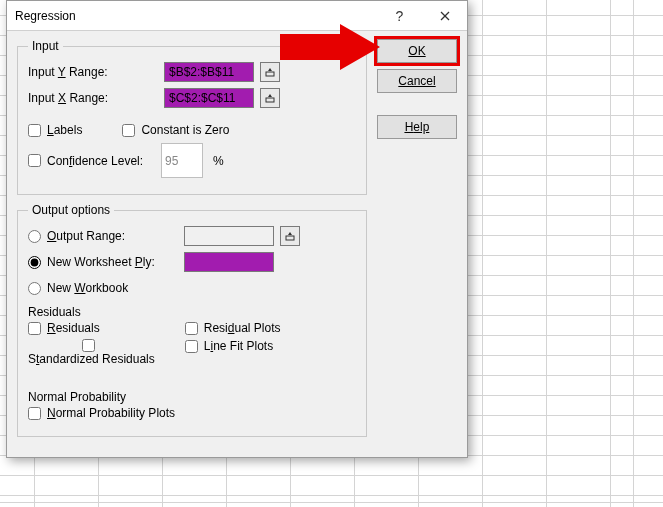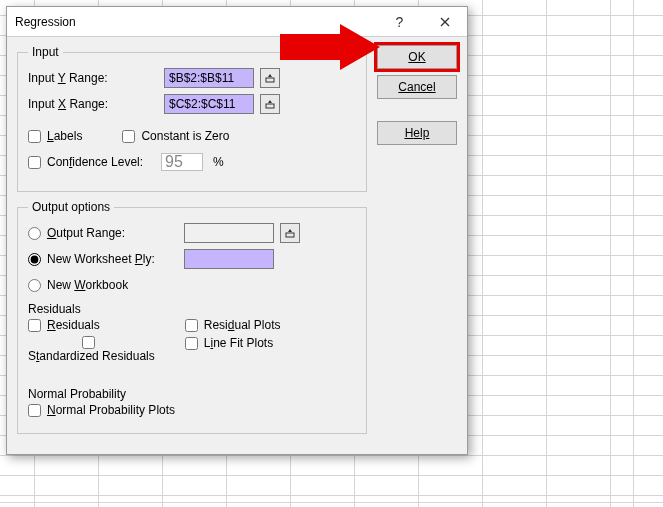--- a/index.html
+++ b/index.html
@@ -18,21 +18,21 @@
   .grid {
     position: absolute;
     left: 0; top: 0; width: 663px; height: 507px;
     background:
       repeating-linear-gradient(to right, #d4d4d4 0 1px, transparent 1px 64px),
       repeating-linear-gradient(to bottom, #d4d4d4 0 1px, transparent 1px 20px);
     background-position: -30px 0, 0 -5px;
   }
   .dialog {
     position: absolute;
-    left: 6px; top: 6px;
+    left: 6px; top: 0;
     width: 462px;
     background: #f0f0f0;
     border: 1px solid #9a9a9a;
     box-shadow: 3px 3px 10px rgba(0,0,0,0.35);
   }
   .titlebar {
     display: flex;
     align-items: center;
     height: 30px;
     background: #fff;
@@ -59,21 +59,21 @@
     border: 1px solid #c8c8c8;
     margin: 0 0 8px 0;
     padding: 6px 10px 16px 10px;
   }
   legend { padding: 0 4px; color: #000; }
   .row { display: flex; align-items: center; min-height: 26px; gap: 6px; }
   .lbl { width: 130px; }
   input[type="text"].range {
     width: 90px; height: 20px;
     border: 1px solid #7a7a7a;
-    background: #c4b5fd;
+    background: #a21caf;
     font-size: 12px;
     padding: 0 4px;
   }
   input[type="text"].range.sel {
     outline: none;
   }
   .pickbtn {
     width: 20px; height: 20px;
     border: 1px solid #7a7a7a;
     background: #e9e9e9;
@@ -94,22 +94,22 @@
     outline: 3px solid #e60000;
     outline-offset: 0;
     background: #e1e1e1;
   }
   .subhead { margin: 4px 0 2px 0; }
   .pair { display: flex; gap: 30px; }
   .pair .col { display: flex; flex-direction: column; gap: 4px; }
   .ul { text-decoration: underline; }
   .pct { margin-left: 4px; }
   .conf-input {
-    width: 42px; height: 18px; border: 1px solid #bfbfbf; background: #fff;
-    font-size: 16px; padding: 0 3px; color: #888;
+    width: 42px; height: 35px; border: 1px solid #bfbfbf; background: #fff;
+    font-size: 12px; padding: 0 3px; color: #888;
   }
   
   .arrow {
     position: absolute;
     left: 280px; top: 22px;
     pointer-events: none;
   }
 </style>
 </head>
 <body>

